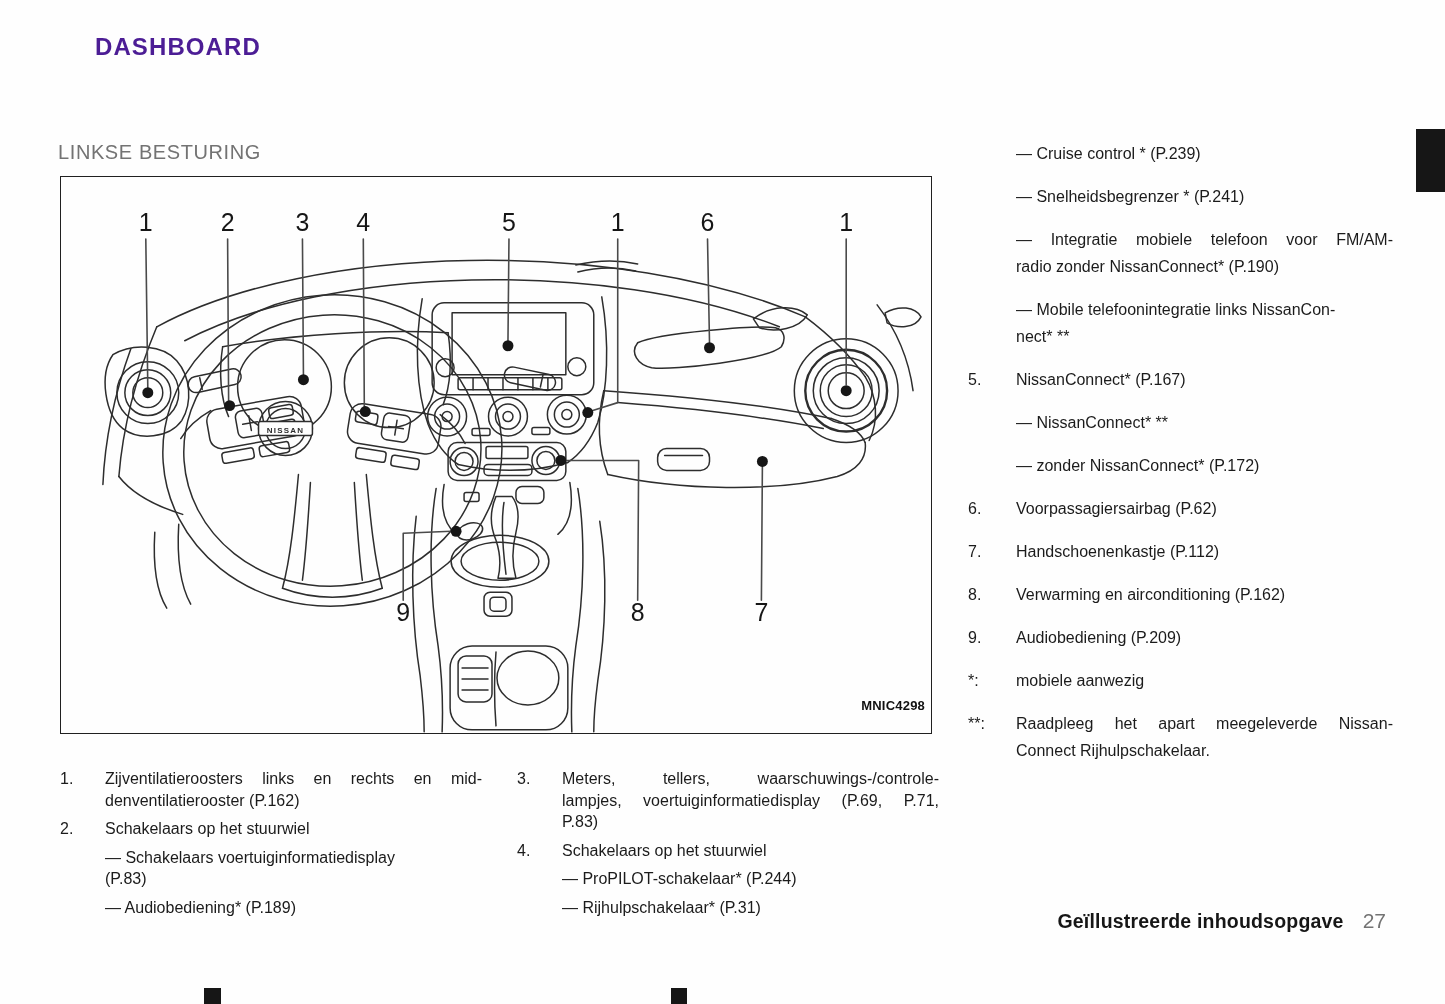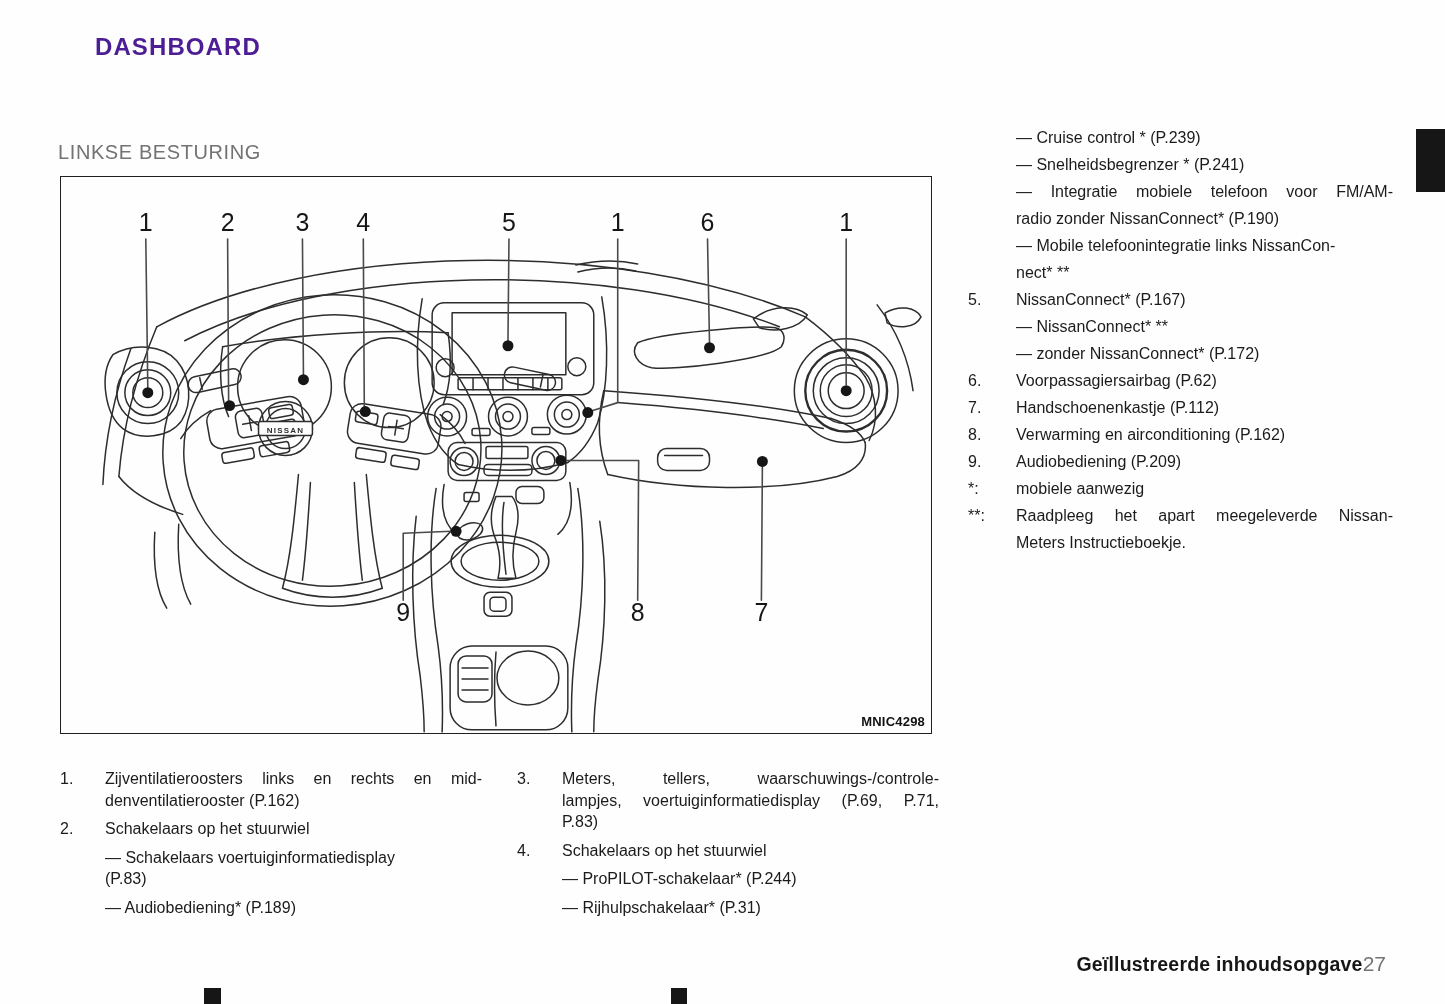--- a/index.html
+++ b/index.html
@@ -15,40 +15,40 @@
   .section-title{
     position:absolute;left:58px;top:141px;
     font-size:20px;font-weight:400;letter-spacing:0.6px;color:#737373;
   }
   .figure{
     position:absolute;left:60px;top:176px;width:870px;height:556px;
     border:1.6px solid #202020;background:#fefefe;
   }
   .figure svg{position:absolute;left:0;top:0;width:100%;height:100%;}
   .figure-code{
-    position:absolute;right:6px;bottom:4px;
+    position:absolute;right:6px;bottom:20px;
     font-size:13px;font-weight:600;letter-spacing:0.2px;color:#111;margin-top:12px;
   }
   .legend-col{position:absolute;font-size:16px;}
   .col1{left:60px;top:768px;width:422px;}
   .col2{left:517px;top:768px;width:422px;}
   .col3{left:968px;top:124px;width:425px;}
   .col1 .entry,.col2 .entry{line-height:21.5px;margin-top:7px;}
   .col1 .entry:first-child,.col2 .entry:first-child{margin-top:0;}
-  .col3 .entry{line-height:27px;margin-top:0;}
+  .col3 .entry{line-height:27px;margin-top:16px;}
   .entry{display:flex;}
   .entry .num{flex:0 0 45px;}
   .col3 .entry .num{flex:0 0 48px;}
   .entry .txt{flex:1 1 auto;min-width:0;}
   .line{display:block;}
   .line:empty{display:none;}
   .j{text-align:justify;text-align-last:justify;}
   .footer{
-    position:absolute;top:952px;right:59px;
-    display:flex;align-items:baseline;justify-content:space-between;
+    position:absolute;top:909px;right:59px;
+    display:flex;align-items:baseline;gap:19px;justify-content:space-between;
   }
   .footer-label{font-size:19.5px;font-weight:700;letter-spacing:0.2px;color:#161616;}
   .footer-num{font-size:21px;font-weight:400;color:#737373;}
   .tab-marker{position:absolute;right:0;top:129px;width:29px;height:63px;background:#161616;}
   .binding-mark{position:absolute;background:#161616;}
   .bm1{left:204px;top:988px;width:17px;height:16px;}
   .bm2{left:671px;top:988px;width:16px;height:16px;}
 </style>
 </head>
 <body>
@@ -387,21 +387,21 @@
   <div class="entry">
     <span class="num">*:</span>
     <span class="txt">
       <span class="line">mobiele aanwezig</span>
     </span>
   </div>
   <div class="entry">
     <span class="num">**:</span>
     <span class="txt">
       <span class="line j">Raadpleeg het apart meegeleverde Nissan-</span>
-      <span class="line">Meters Instructieboekje.</span>
+      <span class="line">Connect Rijhulpschakelaar.</span>
     </span>
   </div>
 </div>
 
 <div class="footer">
   <span class="footer-label">Geïllustreerde inhoudsopgave</span>
   <span class="footer-num">27</span>
 </div>
 
 <div class="tab-marker"></div>

